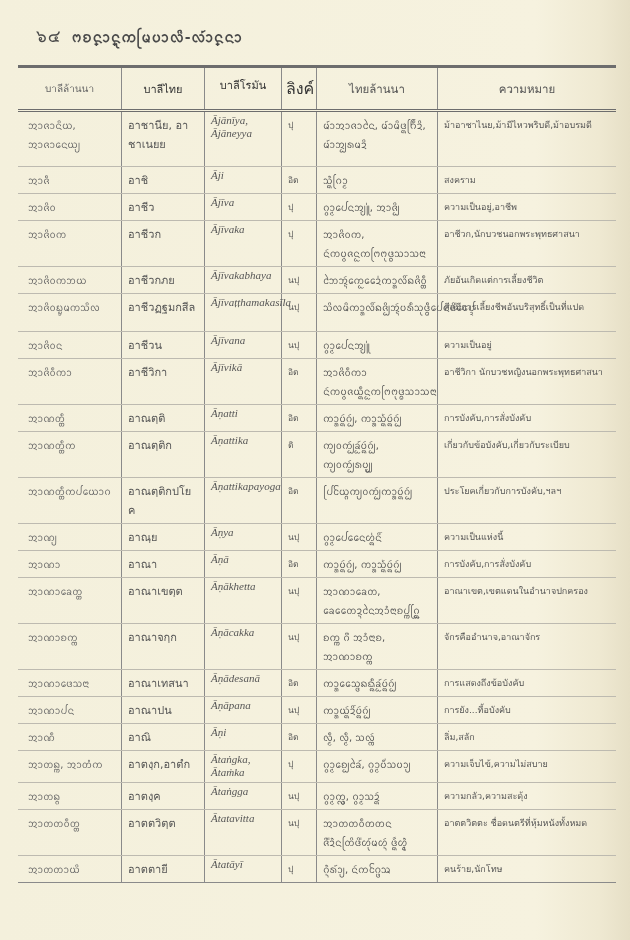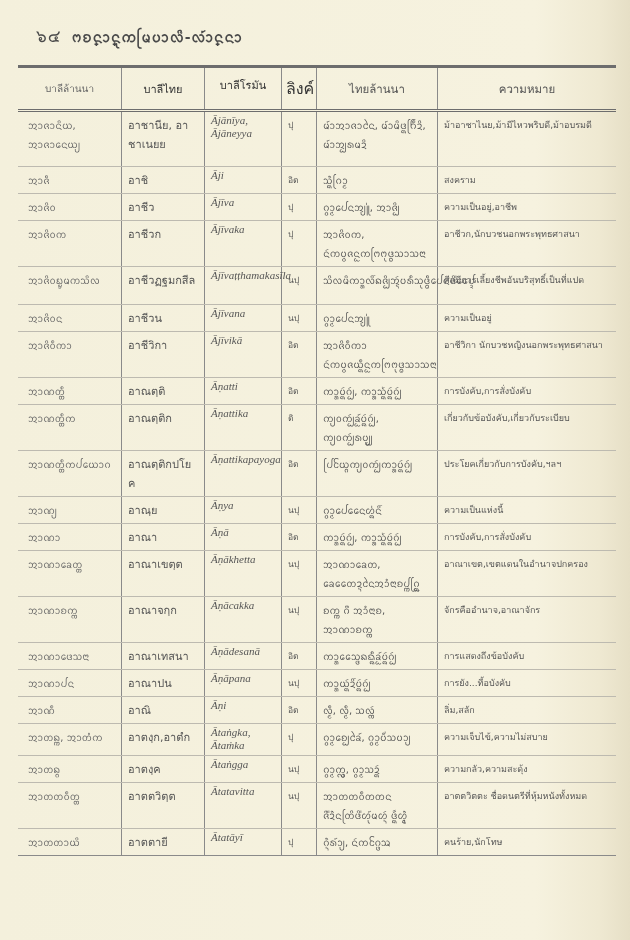--- a/index.html
+++ b/index.html
@@ -93,20 +93,28 @@
           <td class="c-meaning">ความเป็นอยู่,อาชีพ</td>
         </tr>
         <tr style="height: 38px;">
           <td class="c-lanna">ᩋᩣᨩᩦᩅᨠ</td>
           <td class="c-thai">อาชีวก</td>
           <td class="c-roman">Ājīvaka</td>
           <td class="c-gender">ปุ</td>
           <td class="c-thailanna">ᩋᩣᨩᩦᩅᨠ, ᨶᩢᨠᨷ᩠ᩅᨩᨶᩬᨠᨻᩕᨻᩩᨴ᩠ᨵᩈᩣᩈᨶᩣ</td>
           <td class="c-meaning">อาชีวก,นักบวชนอกพระพุทธศาสนา</td>
         </tr>
+        <tr style="height: 19px;">
+          <td class="c-lanna">ᩋᩣᨩᩦᩅᨠᨽᨿ</td>
+          <td class="c-thai">อาชีวกภย</td>
+          <td class="c-roman">Ājīvakabhaya</td>
+          <td class="c-gender">นปุ</td>
+          <td class="c-thailanna">ᨽᩱᩋᩢ᩠ᨶᨠᩮᩬᨯᩯ᩵ᨠᩣ᩠ᩁᩃᩦ᩶ᨦᨩᩦᩅᩥ᩠ᨲ</td>
+          <td class="c-meaning">ภัยอันเกิดแต่การเลี้ยงชีวิต</td>
+        </tr>
         <tr style="height: 38px;">
           <td class="c-lanna">ᩋᩣᨩᩦᩅᨭ᩠ᨮᨾᨠᩈᩦᩃ</td>
           <td class="c-thai">อาชีวฏฐมกสีล</td>
           <td class="c-roman">Ājīvaṭṭhamakasīla</td>
           <td class="c-gender">นปุ</td>
           <td class="c-thailanna">ᩈᩦᩃᨾᩦᨠᩣ᩠ᩁᩃᩦ᩶ᨦᨩᩦ᩠ᨷᩋᩢ᩠ᨶᨷᩁᩥᩈᩩᨴ᩠ᨵᩥᨸᩮᨶᨴᩦ᩵ᩯᨸ᩠ᨯ</td>
           <td class="c-meaning">ศีลมีการเลี้ยงชีพอันบริสุทธิ์เป็นที่แปด</td>
         </tr>
         <tr style="height: 19px;">
           <td class="c-lanna">ᩋᩣᨩᩦᩅᨶ</td>

